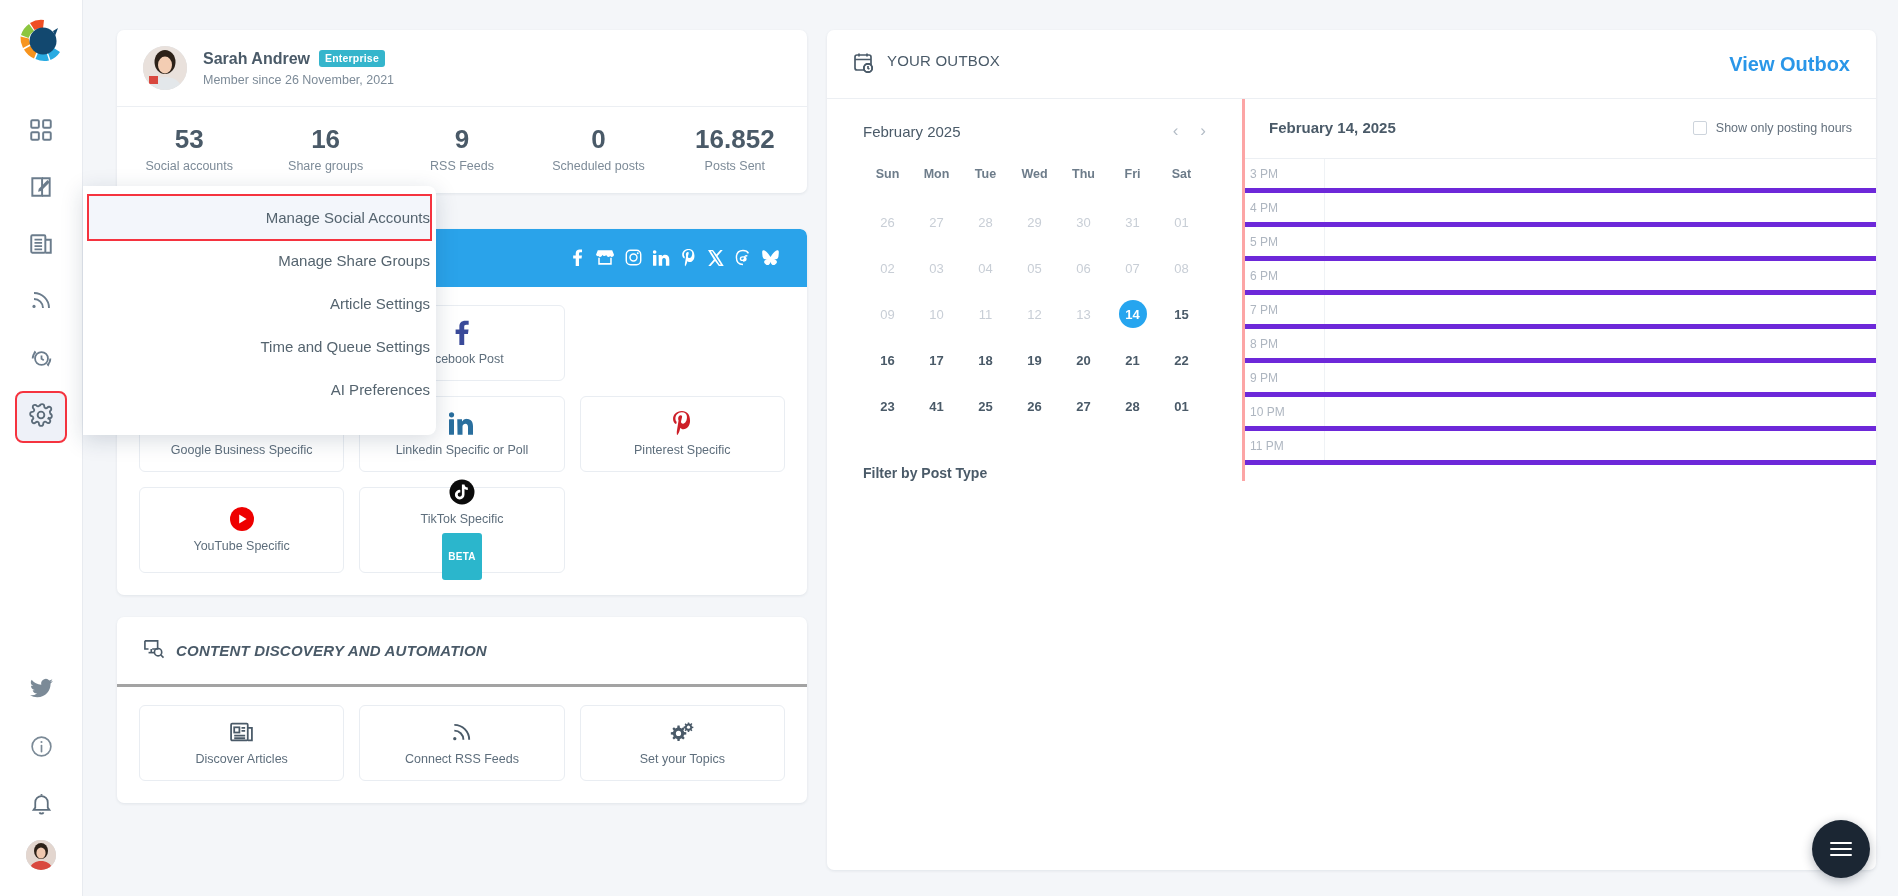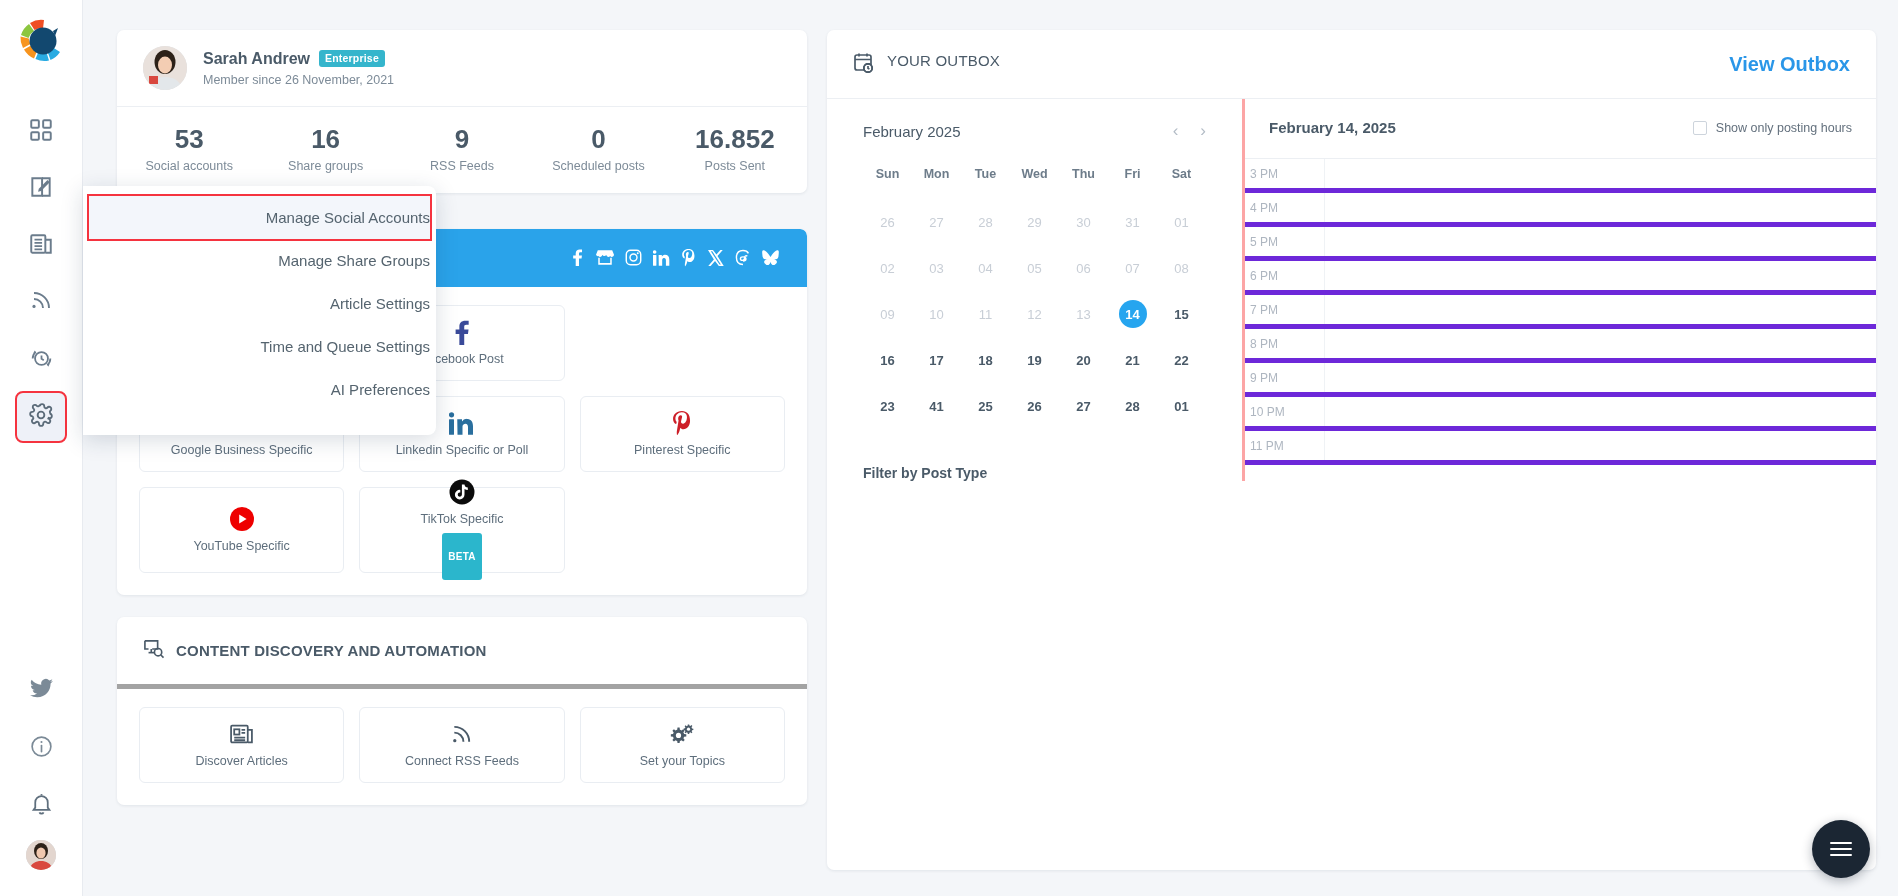--- a/index.html
+++ b/index.html
@@ -101,22 +101,22 @@
   .tile .tl { font-size: 12.5px; color: #5e6e7c; }
   .tile .ico { height: 26px; display:flex;align-items:center;justify-content:center; }
   .beta {
     background: #2bb6cc; color: #fff; font-size: 10px; font-weight: bold;
     padding: 18px 6px; border-radius: 3px; letter-spacing: .3px;
   }
 
   
   .sect-head {
     display:flex; align-items:center; gap:11px;
-    padding: 22px 26px; border-bottom: 5px solid #a3a3a3;
-    font-size: 15px; font-weight: bold; color: #4a5a68; letter-spacing: .2px;
+    padding: 22px 26px; border-bottom: 3px solid #a3a3a3;
+    font-size: 15px; font-weight: bold; color: #4a5a68; letter-spacing: .2px; font-style: italic;
   }
 
   
   .outbox-card { height: 840px; overflow: hidden; }
   .outbox-head {
     display:flex; align-items:center; justify-content: space-between;
     padding: 22px 26px; border-bottom: 1px solid #eceff3;
   }
   .outbox-title { display:flex; align-items:flex-start; gap: 12px;
     font-size: 15px; font-weight: normal; color: #4a5a68; letter-spacing:.2px; }

